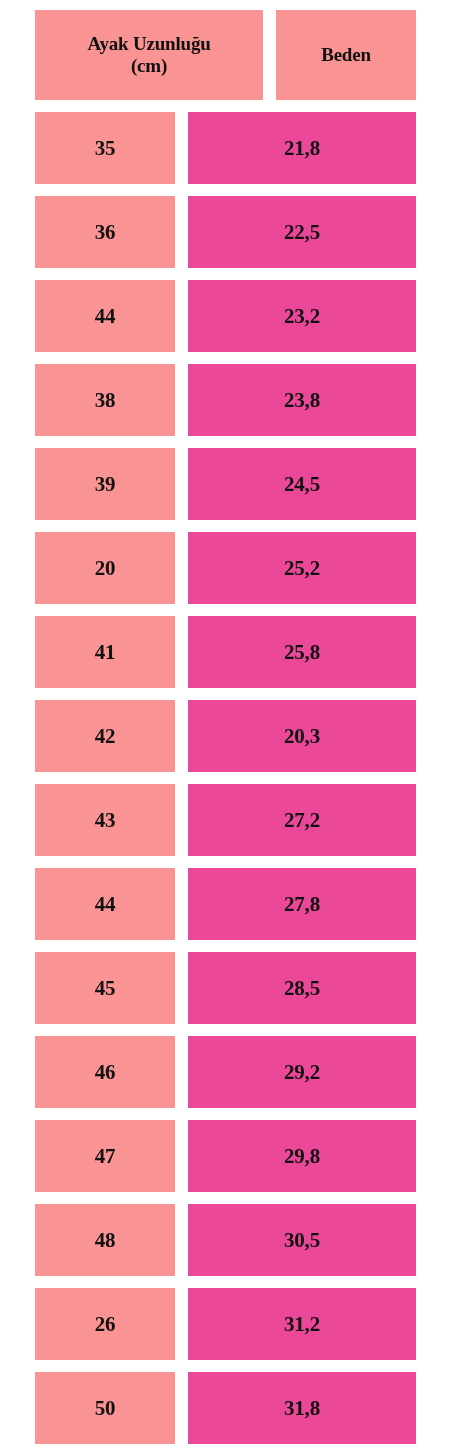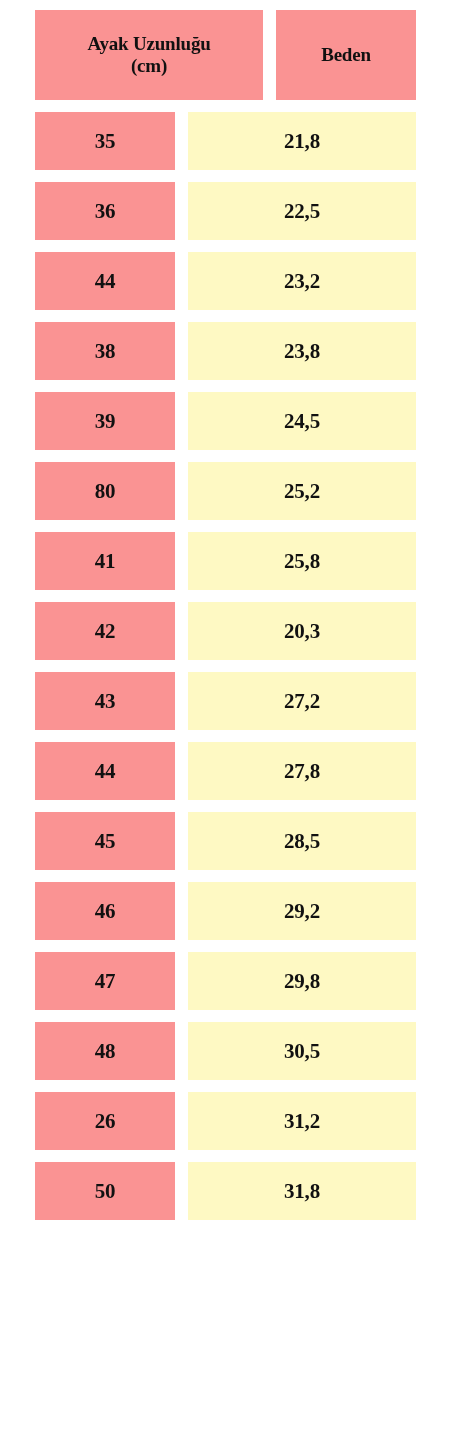--- a/index.html
+++ b/index.html
@@ -57,30 +57,30 @@
     height: 90px;
     font-size: 19px;
     line-height: 1.18;
   }
   .row-header .col-length {
     background: #fa9393;
   }
 
   
   .row-body .cell {
-    height: 58px;
+    height: 72px;
     font-size: 21px;
     line-height: 1;
   }
 
   .row-body .col-size {
     background: #fa9393;
   }
   .row-body .col-length {
-    background: #fef9c3;
+    background: #ec4899;
   }
 
   .hdr-line {
     display: block;
   }
 </style>
 </head>
 <body>
 
 <div id="size-table">
@@ -133,21 +133,21 @@
       <div class="row row-body">
         <div class="cell col-size">
           <span>39</span>
         </div>
         <div class="cell col-length">
           <span>24,5</span>
         </div>
       </div>
       <div class="row row-body">
         <div class="cell col-size">
-          <span>80</span>
+          <span>20</span>
         </div>
         <div class="cell col-length">
           <span>25,2</span>
         </div>
       </div>
       <div class="row row-body">
         <div class="cell col-size">
           <span>41</span>
         </div>
         <div class="cell col-length">

